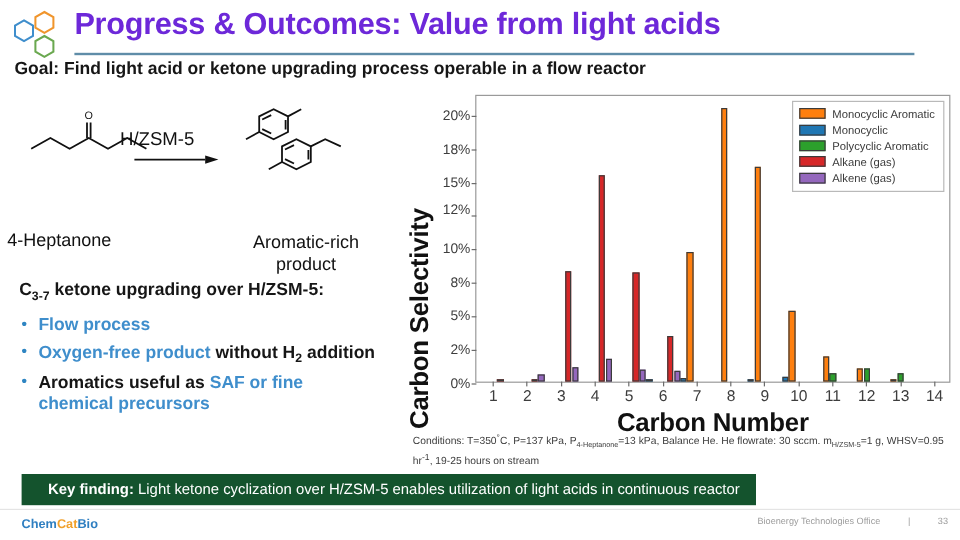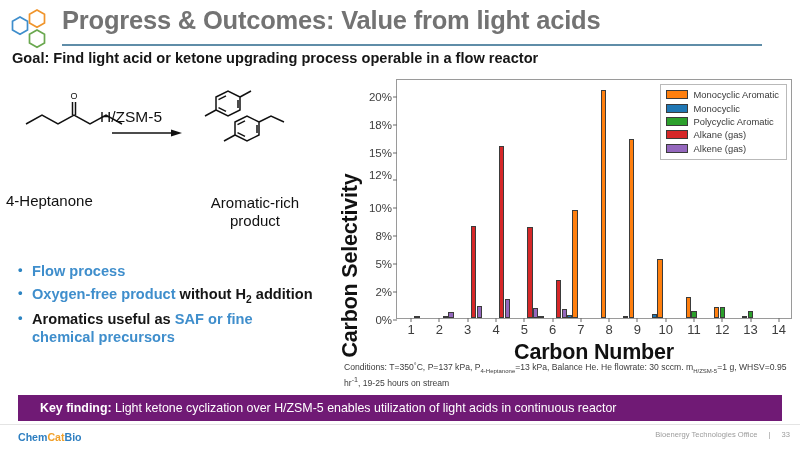--- a/index.html
+++ b/index.html
@@ -8,21 +8,21 @@
     background: #ffffff;
     font-family: "Liberation Sans", sans-serif;
     overflow: hidden;
   }
   #slide { position: relative; width: 800px; height: 450px; background:#fff; }
 
   
   .logo-hex { position:absolute; left:6px; top:5px; width:52px; height:54px; }
   .slide-title {
     position:absolute; left:62px; top:6px; width:700px;
-    font-size:25.5px; font-weight:700; color:#737373;
+    font-size:25.5px; font-weight:700; color:#6d28d9;
     letter-spacing:-0.2px; white-space:nowrap;
   }
   .title-rule {
     position:absolute; left:62px; top:44px; width:700px; height:2px;
     background:#5f8da8;
   }
   .goal-line {
     position:absolute; left:12px; top:50px; width:780px;
     font-size:14.6px; font-weight:700; color:#161616; white-space:nowrap;
   }
@@ -105,43 +105,43 @@
   }
   .legend-label { font-size:9.4px; color:#3a3a3a; white-space:nowrap; }
 
   .conditions {
     position:absolute; left:344px; top:361px; width:452px;
     font-size:8.6px; color:#3c3c3c; line-height:1.45;
   }
 
   
   .keybar {
-    position:absolute; left:18px; top:395px; width:764px; height:26px;
-    background:#701a75; display:flex; align-items:center;
+    position:absolute; left:18px; top:395px; width:612px; height:26px;
+    background:#14532d; display:flex; align-items:center;
   }
   .keybar-text {
     padding-left:22px; font-size:12.4px; color:#fff; white-space:nowrap;
   }
   .keybar-text b { font-weight:700; }
 
   
   .footer-sep {
     position:absolute; left:0; top:424px; width:800px; height:1px; background:#e4e4e4;
   }
   .footer-tab {
     position:absolute; left:18px; top:428px; height:18px;
     display:flex; align-items:center;
   }
   .brand { font-size:10.6px; font-weight:700; }
   .brand .c1 { color:#2f7fc1; }
   .brand .c2 { color:#f1a02a; }
   .brand .c3 { color:#2f7fc1; }
   .footer-right {
     position:absolute; right:10px; top:430px;
-    font-size:7.6px; color:#9c9c9c; display:flex; gap:11px; align-items:center;margin-left:16px;
+    font-size:7.6px; color:#9c9c9c; display:flex; gap:23px; align-items:center;margin-left:16px;
   }
 </style>
 </head>
 <body>
 
 <div id="slide">
 
   <svg class="logo-hex" viewBox="0 0 52 54">
     <polygon points="14,12 21.5,16.3 21.5,25 14,29.3 6.5,25 6.5,16.3" fill="none" stroke="#3f8ecc" stroke-width="1.7"></polygon>
     <polygon points="31,5 38.5,9.3 38.5,18 31,22.3 23.5,18 23.5,9.3" fill="none" stroke="#f0952c" stroke-width="1.7"></polygon>
@@ -183,20 +183,23 @@
         <path d="M233.5,48.6 L241,52.3"></path>
         <path d="M255,38 L267,32 L280,38"></path>
         <path d="M231,51 L220,57"></path>
       </g>
     </svg>
     <div class="rxn-cat">H/ZSM-5</div>
     <div class="lbl-reactant">4-Heptanone</div>
     <div class="lbl-product"><span>Aromatic-rich</span><br><span>product</span></div>
   </div>
 
+  <div class="body-head">
+    <span>C</span><sub>3-7</sub><span> ketone upgrading over H/ZSM-5:</span>
+  </div>
   <div class="bullets" id="bullets">
       <div class="bullet"><span class="dot">•</span><span class="blue">Flow process</span></div>
       <div class="bullet"><span class="dot">•</span><span class="blue">Oxygen-free product</span><span> without H</span><sub>2</sub><span> addition</span></div>
       <div class="bullet"><span class="dot">•</span><span>Aromatics useful as </span><span class="blue">SAF or fine chemical precursors</span></div>
     </div>
 
   <div id="chartbox">
     <div class="ylabel-wrap">
       <span>Carbon Selectivity</span>
     </div>

